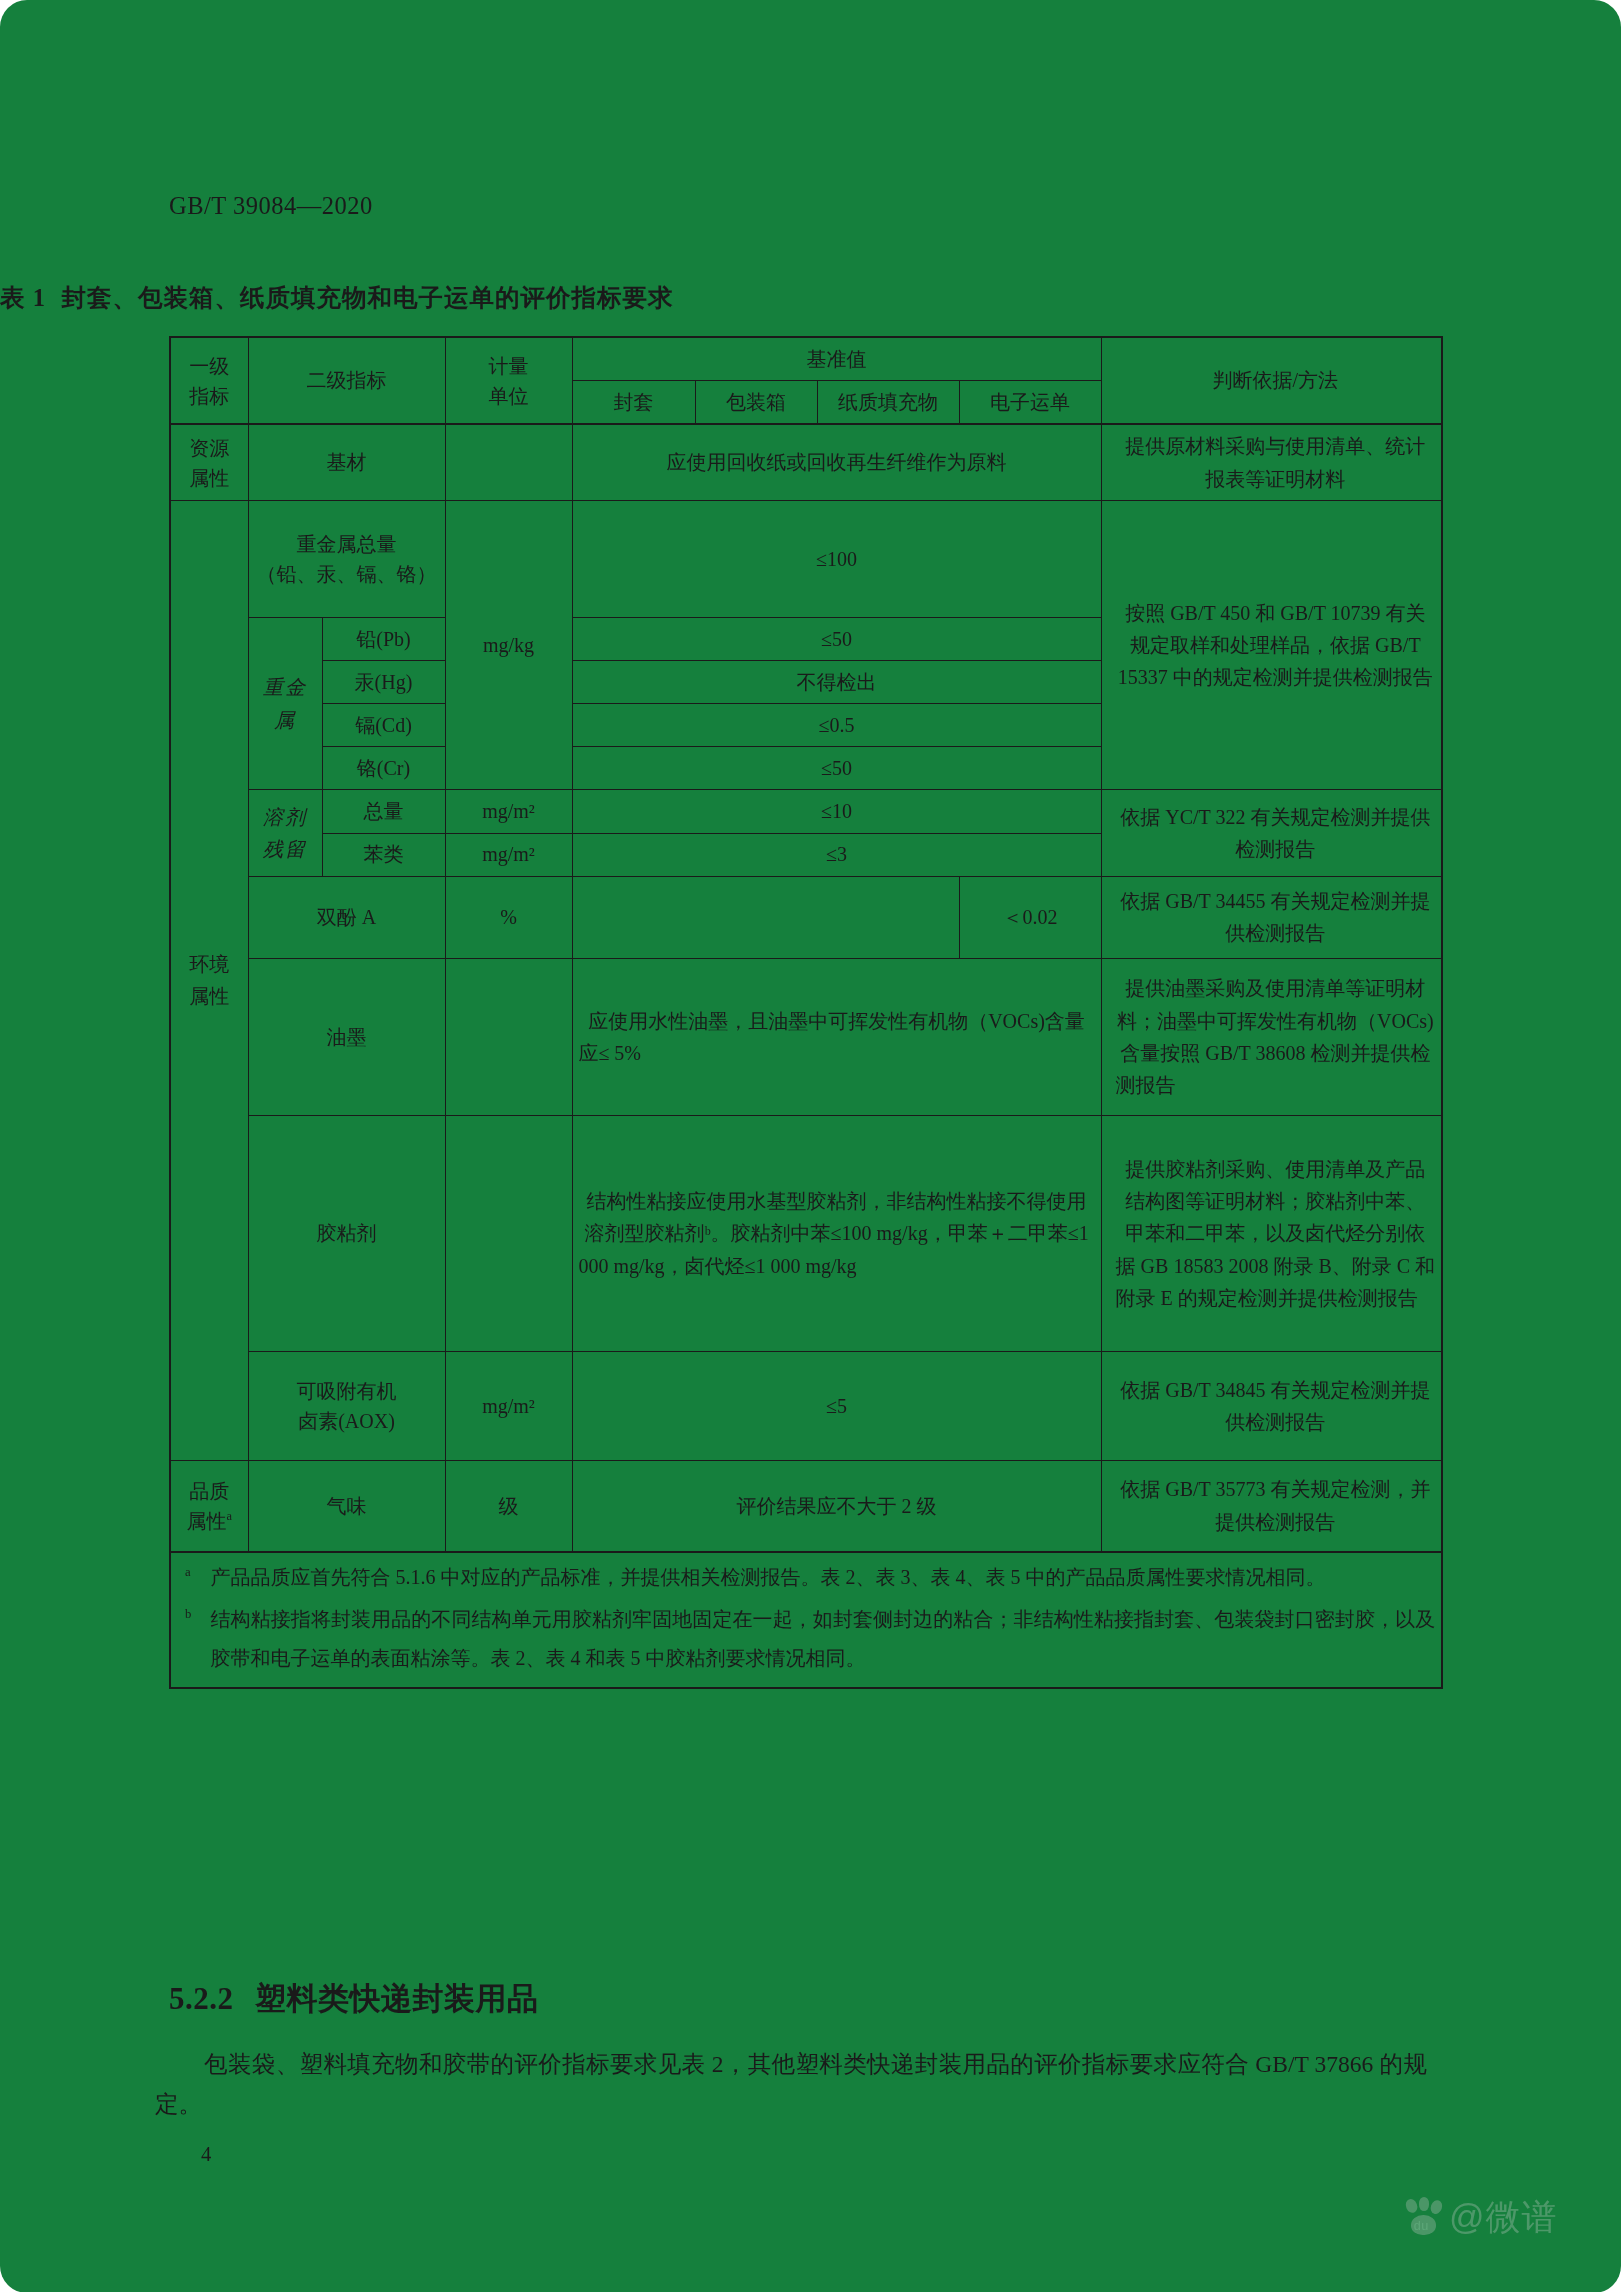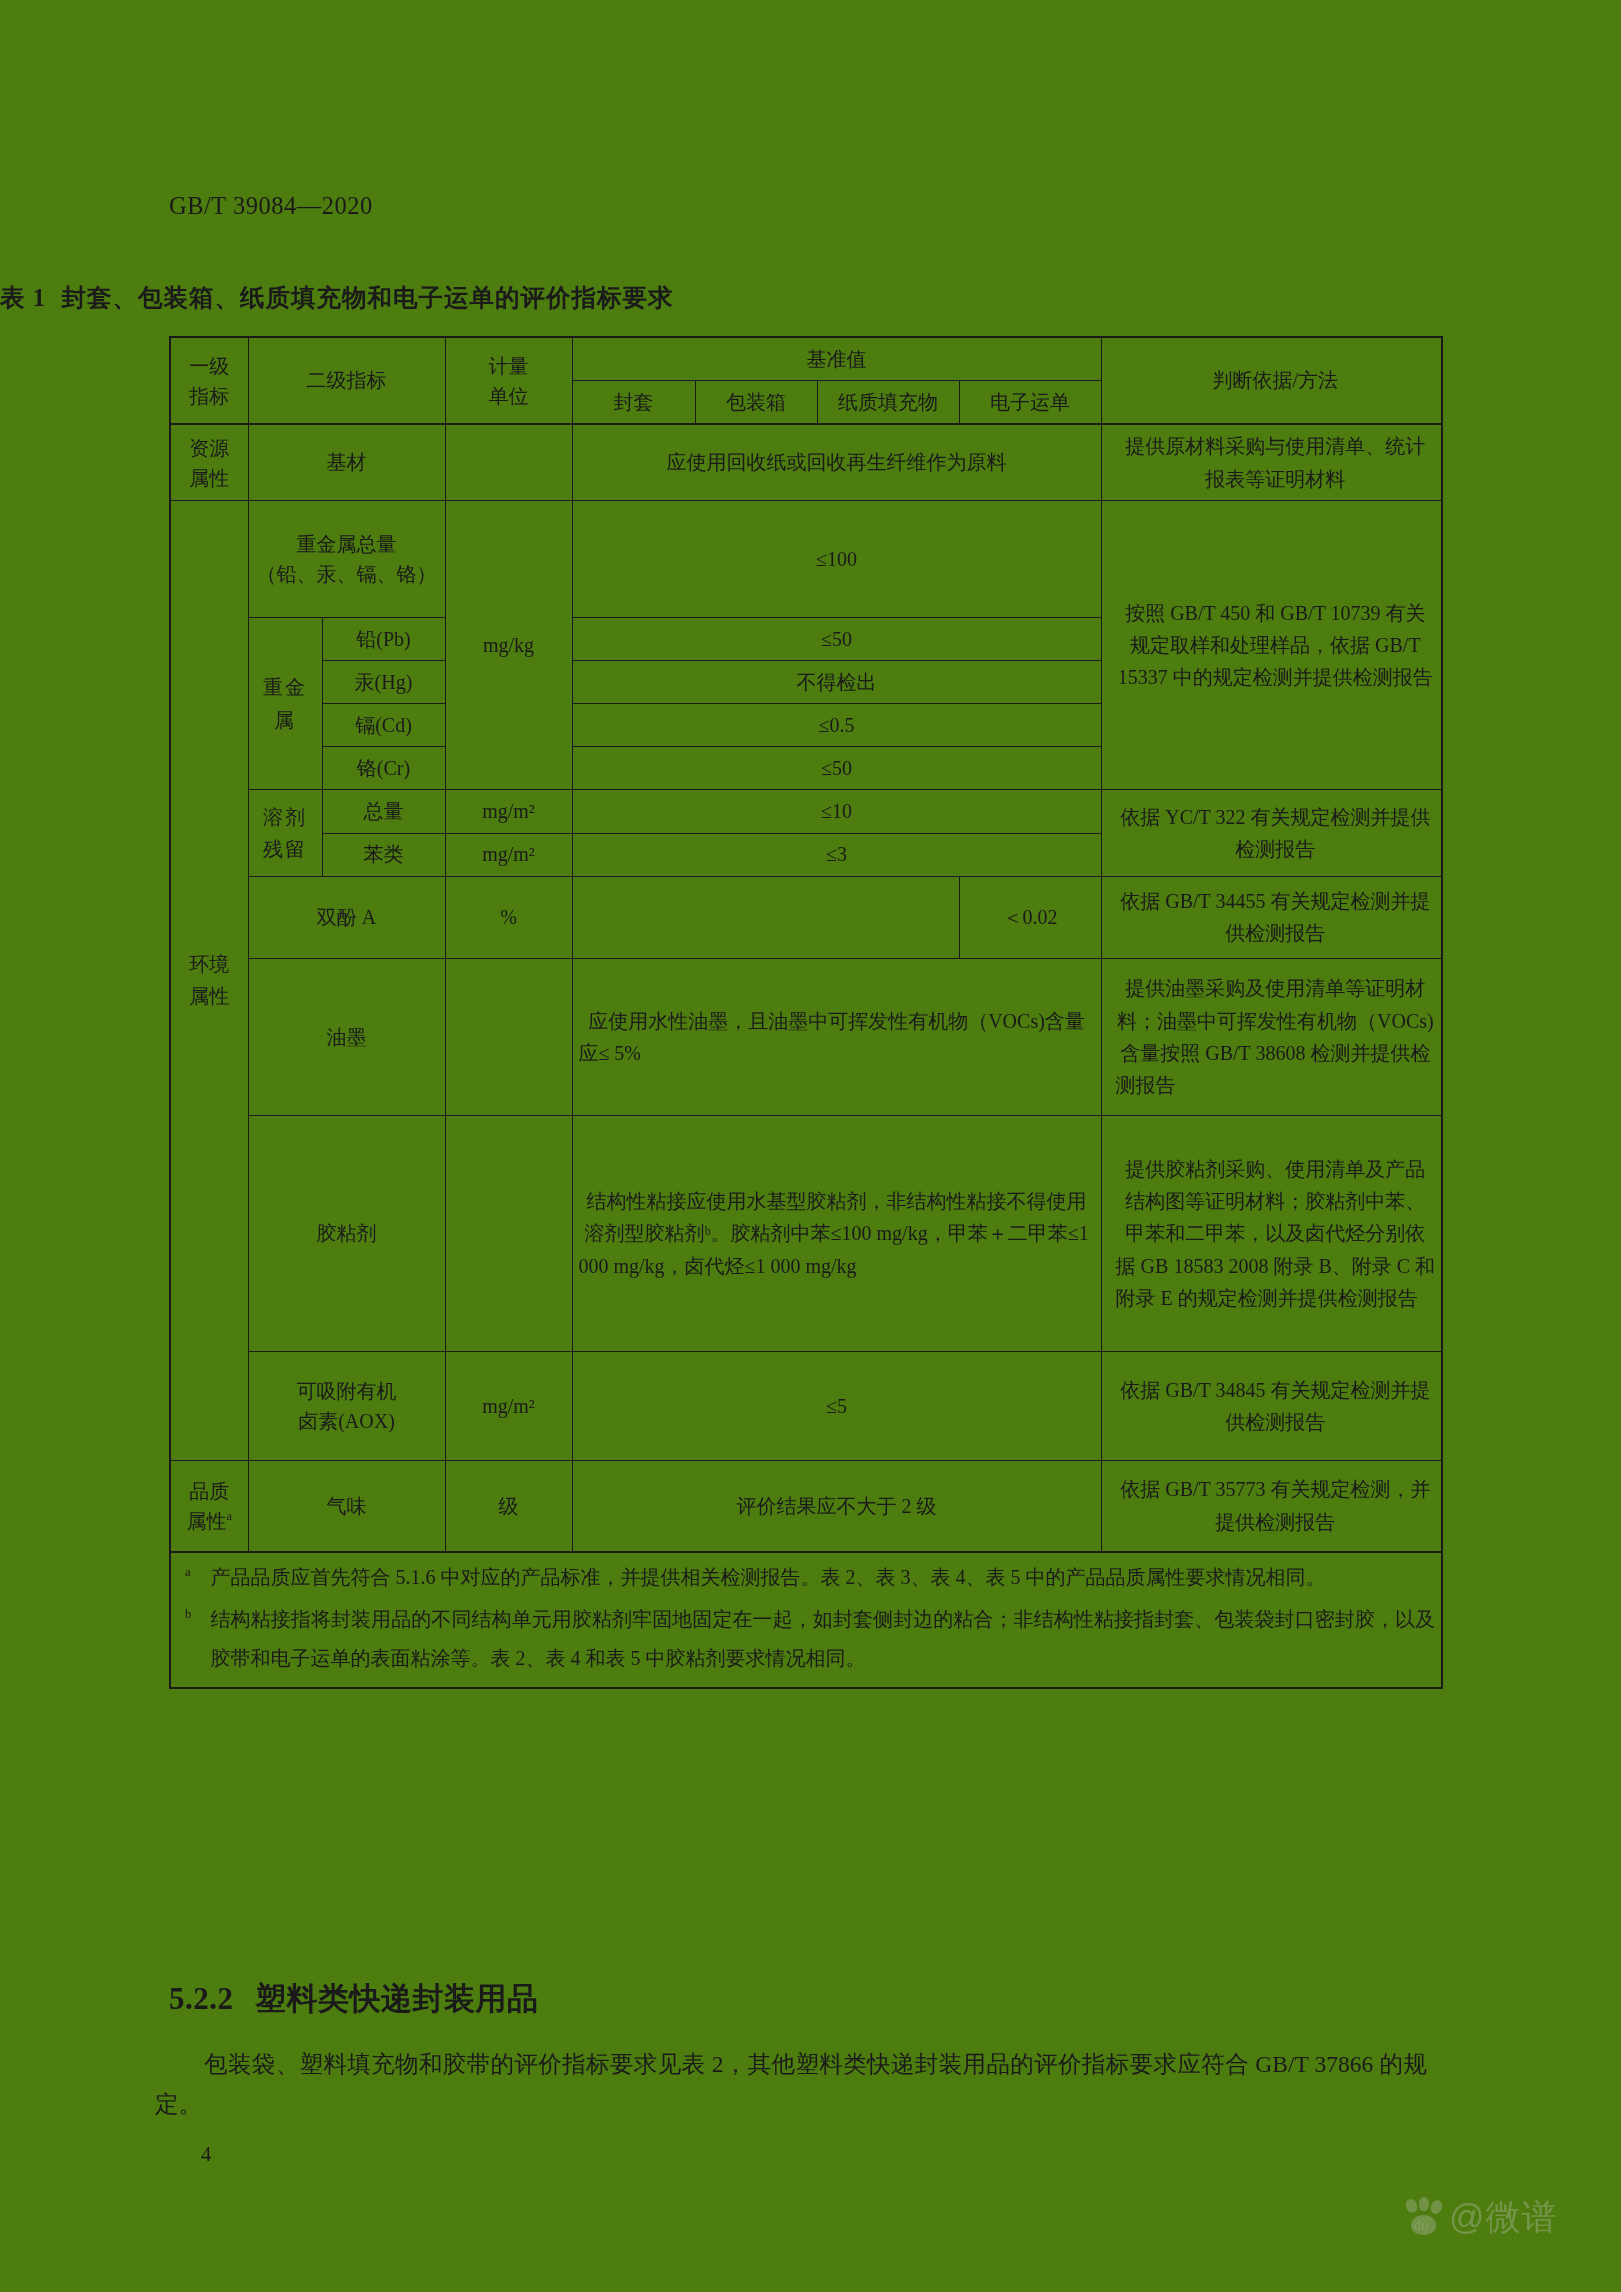--- a/index.html
+++ b/index.html
@@ -13,21 +13,22 @@
     height: 2293px;
     position: relative;
     font-family: "Liberation Serif", "DejaVu Serif", serif;
     color: #1a1a1a;
     overflow: hidden;
   }
 
   .page {
     position: absolute;
     inset: 0;
-    background: #4d7c0f;
+    background: #15803d;
+    border-radius: 27px;
   }
 
   
   .std-header {
     position: absolute;
     left: 169px;
     top: 192px;
     font-size: 24.5px;
     letter-spacing: 0.5px;
     font-family: "Liberation Serif", "DejaVu Serif", serif;
@@ -70,21 +71,21 @@
     word-break: break-word;
   }
   table.spec .tb-top    { border-top-width: 2.9px; }
   table.spec .tb-bottom { border-bottom-width: 2.9px; }
   table.spec .tb-left   { border-left-width: 2.9px; }
   table.spec .tb-right  { border-right-width: 2.9px; padding-left: 14px; }
 
   .cell-2line { line-height: 1.5; }
   .ta-left { text-align: left; padding-left: 13.7px; padding-right: 9.8px; }
   .ta-just { text-align: justify; text-align-last: left; padding-left: 11.8px; padding-right: 9.8px; }
-  .vert-label { letter-spacing: 2px; }
+  .vert-label { letter-spacing: 2px; font-style: italic; }
 
   sup {
     font-size: 0.62em;
     vertical-align: super;
     line-height: 0;
   }
 
   
   td.footnotes {
     text-align: left;

